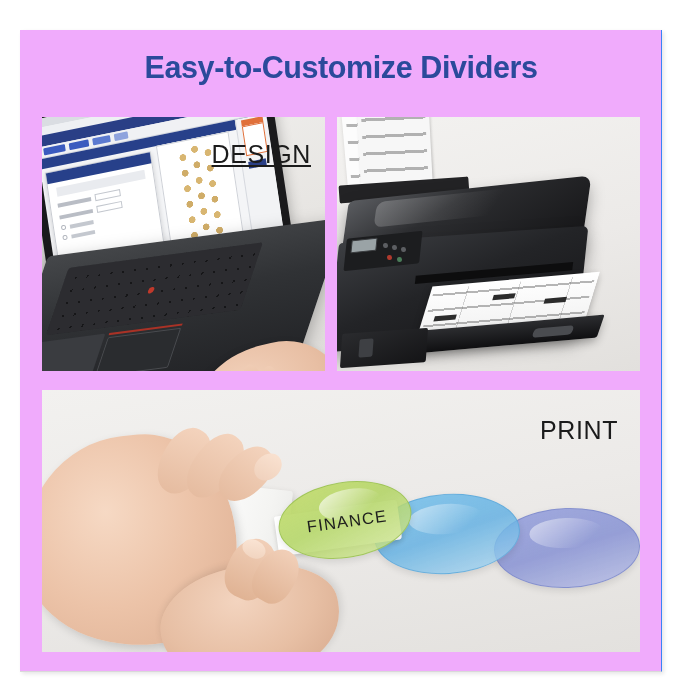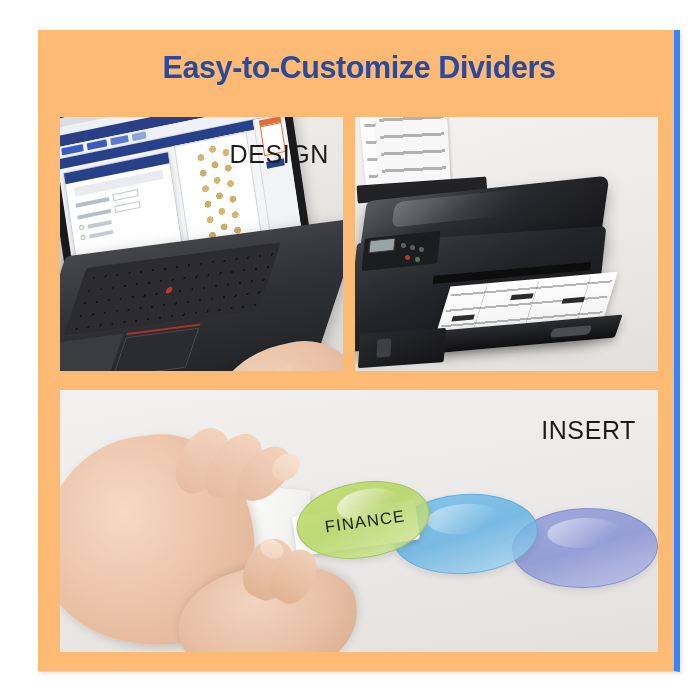--- a/index.html
+++ b/index.html
@@ -6,24 +6,24 @@
 
   html, body {
     width: 700px; height: 700px;
     background: #ffffff;
     font-family: "Liberation Sans", sans-serif;
     overflow: hidden;
   }
 
   #card {
     position: absolute;
-    left: 38px; top: 30px;
+    left: 20px; top: 30px;
     width: 642px; height: 642px;
-    background: #fdba74;
-    border-right: 6px solid #3b82f6;
+    background: #f0abfc;
+    border-right: 1px solid #3b82f6;
     border-bottom: 1px solid #d9d9d9;
     box-shadow: 2px 2px 4px rgba(0,0,0,0.10);
   }
 
   
   #title {
     position: absolute;
     left: 0; top: 20px;
     width: 642px;
     text-align: center;
@@ -46,21 +46,21 @@
 
   .panel-label {
     position: absolute;
     font-size: 25px;
     font-weight: 400;
     color: #1b1b1b;
     letter-spacing: 0.6px;
     z-index: 40;
     white-space: nowrap;
   }
-  #label-design { right: 14px; top: 23px; }
+  #label-design { right: 14px; top: 23px; text-decoration: underline; }
   #label-print  { right: 16px; top: 23px; }
   #label-insert { right: 22px; top: 26px; }
 
   
   .ld-bg {
     position: absolute; inset: 0;
     background: linear-gradient(160deg,#f1f0ee 0%, #e7e5e2 55%, #dedcd9 100%);
   }
   
   .ld-lid {
@@ -586,16 +586,16 @@
     <div class="hl-finger hl-f1"></div>
     <div class="hl-finger hl-f2"></div>
     <div class="hl-finger hl-f3"></div>
     <div class="hl-nail"></div>
 
     <div class="hand-low"></div>
     <div class="hl-low-finger hlf-a"></div>
     <div class="hl-low-finger hlf-b"></div>
     <div class="hl-low-nail"></div>
 
-    <div class="panel-label" id="label-insert">INSERT</div>
+    <div class="panel-label" id="label-insert">PRINT</div>
   </div>
 
 </div>
 
 </body></html>

